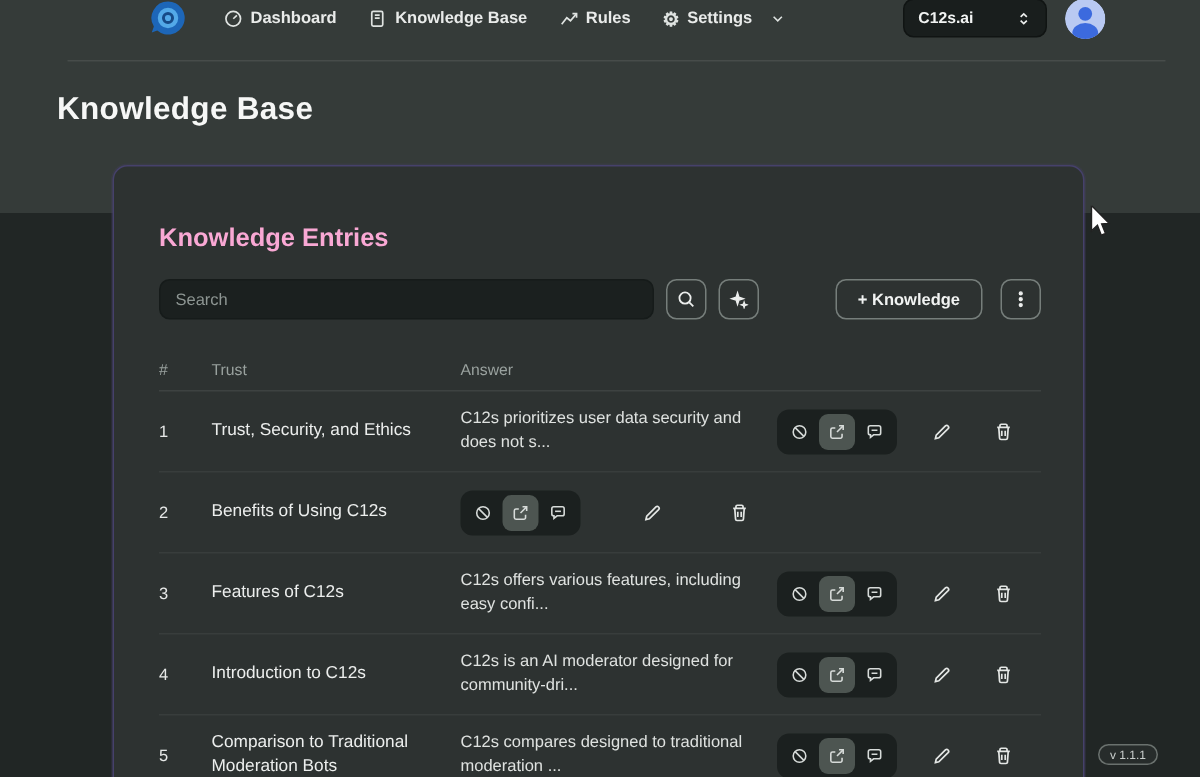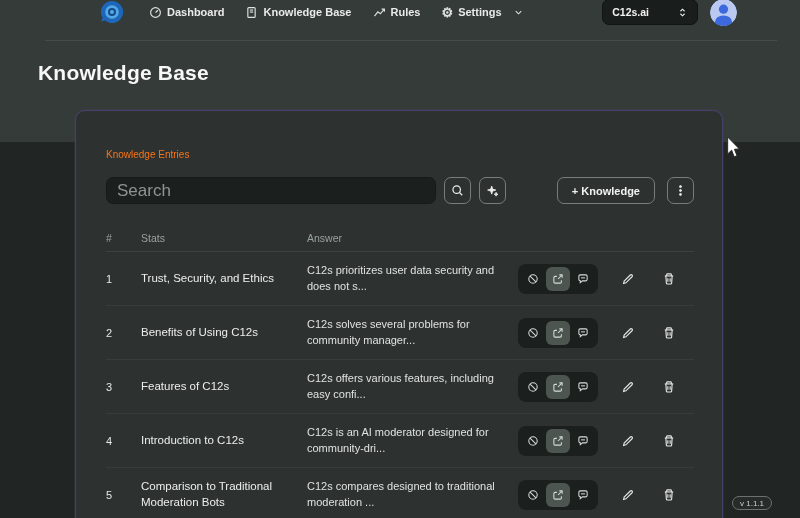--- a/index.html
+++ b/index.html
@@ -24,25 +24,25 @@
   .avatar { width:27px; height:27px; border-radius:50%; overflow:hidden; cursor:pointer; }
 
   
   .page-title { position:absolute; top:61px; left:38px; font-size:21px; font-weight:800;
                 color:#f6f7f6; letter-spacing:.2px; z-index:4; }
 
   
   .card { position:absolute; left:75px; top:110px; width:648px; height:560px;
           background:#2d3231; border:1px solid #46416b; border-radius:10px;
           padding:38px 28px 0 30px; z-index:3; box-shadow:0 0 0 1px rgba(70,65,107,.25); }
-  .panel-heading { font-size:10px; font-weight:400; color:#f97316; margin-bottom:17px; }
+  .panel-heading { font-size:17px; font-weight:700; color:#f9a8d4; margin-bottom:17px; }
 
   .toolbar { display:flex; align-items:center; gap:8px; }
   .search-input { width:330px; height:27px; background:#1b201f; border:1px solid #161b1a;
-                  border-radius:7px; color:#e8eae9; font-size:17px; padding:0 10px; outline:none;
+                  border-radius:7px; color:#e8eae9; font-size:11px; padding:0 10px; outline:none;
                   font-family:"Liberation Sans", sans-serif; }
   .search-input::placeholder { color:#8d9592; }
   .icon-btn { width:27px; height:27px; border:1px solid #767e7b; background:transparent;
               border-radius:7px; display:flex; align-items:center; justify-content:center;
               cursor:pointer; flex:0 0 auto; }
   .icon-btn svg { stroke:#eceeed; }
   .toolbar-spacer { flex:1; }
   .add-btn { height:27px; border:1px solid #767e7b; background:transparent; border-radius:7px;
              padding:0 14px; color:#f1f3f2; font-size:11px; font-weight:700; cursor:pointer;
              font-family:"Liberation Sans", sans-serif; white-space:nowrap; margin-right:4px; }
@@ -168,21 +168,21 @@
         <circle cx="8" cy="3.2" r="1.25"></circle>
           <circle cx="8" cy="8" r="1.25"></circle>
           <circle cx="8" cy="12.8" r="1.25"></circle>
       </svg>
     </button>
   </div>
 
   <div class="table">
     <div class="thead">
       <div>#</div>
-      <div>Stats</div>
+      <div>Trust</div>
       <div>Answer</div>
       <div></div>
     </div>
     <div>
   <div class="row">
     <div class="cell-num">1</div>
     <div class="cell-title">Trust, Security, and Ethics</div>
     <div class="cell-answer">C12s prioritizes user data security and does not s...</div>
     <div class="cell-actions">
       <div class="seg-group">
@@ -219,21 +219,20 @@
           <line x1="6.7" y1="7" x2="6.7" y2="11"></line>
                 <line x1="9.3" y1="7" x2="9.3" y2="11"></line>
         </svg>
       </button>
     </div>
   </div>
 
   <div class="row">
     <div class="cell-num">2</div>
     <div class="cell-title">Benefits of Using C12s</div>
-    <div class="cell-answer">C12s solves several problems for community manager...</div>
     <div class="cell-actions">
       <div class="seg-group">
         <div class="seg">
           <svg width="12" height="12" viewBox="0 0 16 16" fill="none" stroke-width="1.4">
             <circle cx="8" cy="8" r="5.6"></circle>
                   <line x1="4.1" y1="4.1" x2="11.9" y2="11.9"></line>
           </svg>
         </div>
         <div class="seg active">
           <svg width="12" height="12" viewBox="0 0 16 16" fill="none" stroke-width="1.4">

